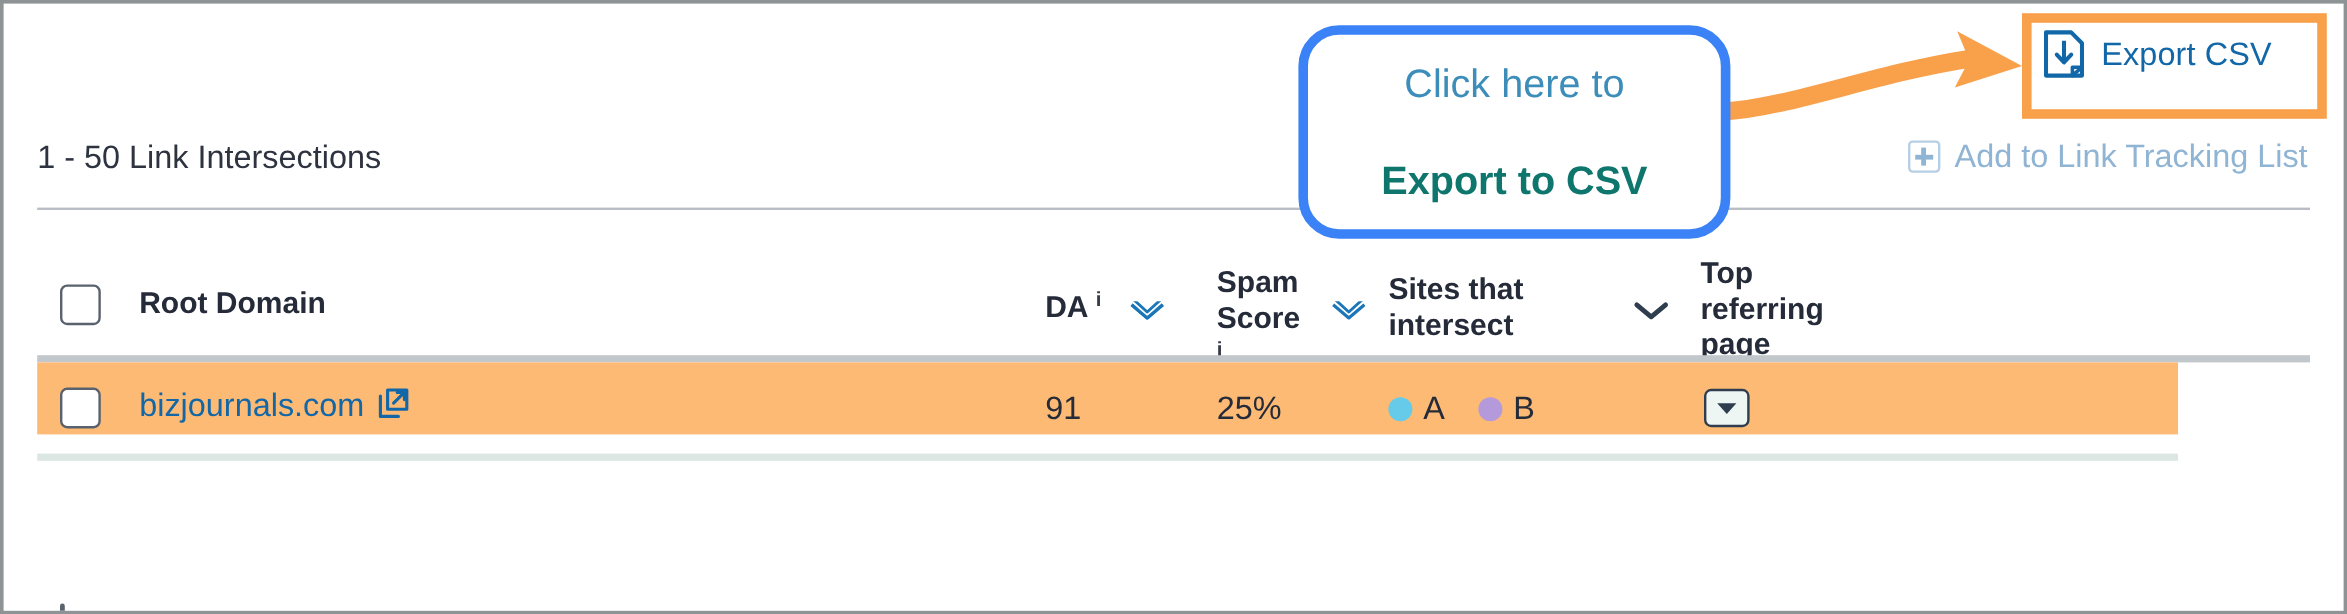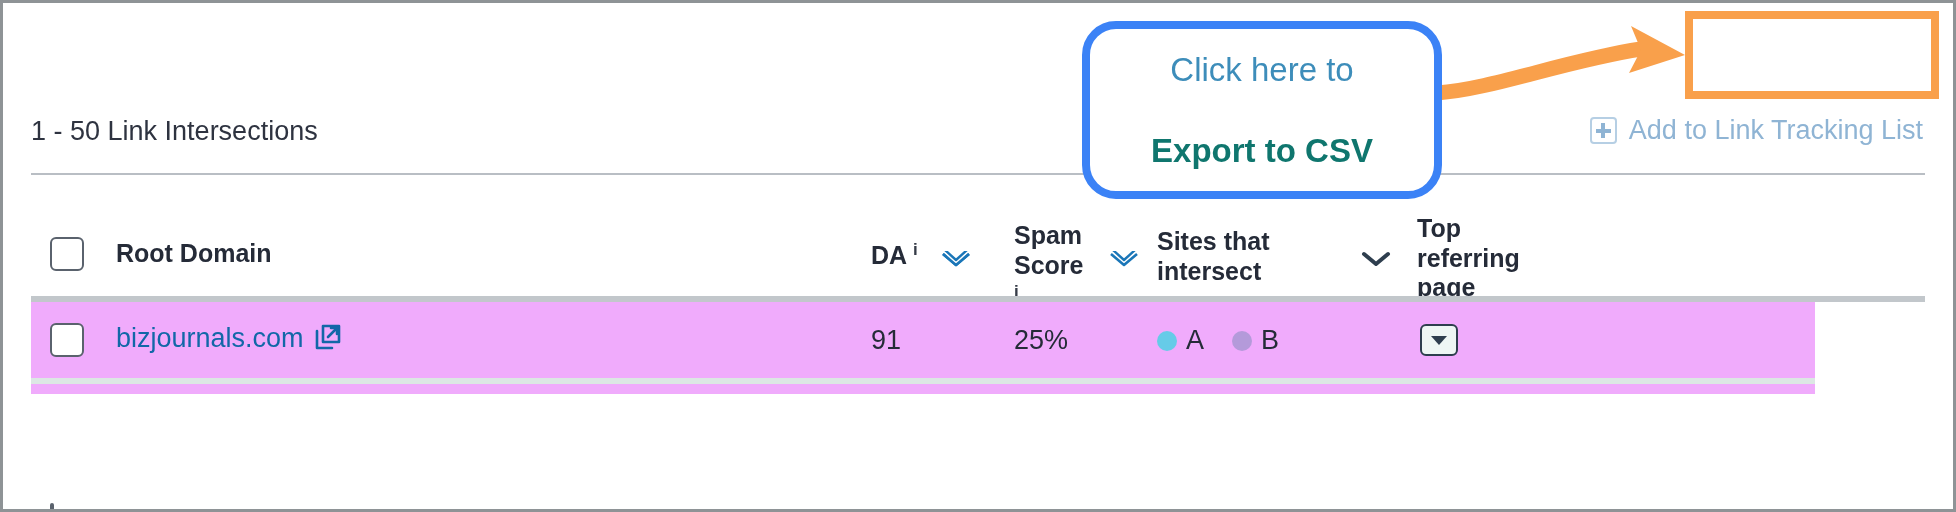--- a/index.html
+++ b/index.html
@@ -159,22 +159,22 @@
   .sort-da    { left: 910px; top: 40px; }
   .sort-spam  { left: 1078px; top: 40px; }
   .sort-sites { left: 1330px; top: 39px; }
 
   
   .row {
     position: absolute;
     left: 28px;
     top: 299px;
     width: 1784px;
-    height: 92px;
-    background: #f0abfc;
+    height: 60px;
+    background: #fdba74;
   }
   .row-sep {
     position: absolute;
     left: 28px;
     top: 375px;
     width: 1784px;
     height: 6px;
     background: #dce7e4;
   }
   .row-cb { position: absolute; left: 19px; top: 21px; }
@@ -304,20 +304,31 @@
     height: 100px;
     z-index: 4;
     overflow: visible;
   }
 </style>
 </head>
 <body>
 
 <div id="screen">
 
+  <div class="export-csv-btn">
+    <span>
+      <svg class="csv-icon" viewBox="0 0 34 40" fill="none" xmlns="http://www.w3.org/2000/svg">
+        <path d="M2 2 H23 L32 11 V38 H2 Z" stroke="#1267a8" stroke-width="3.4" fill="none" stroke-linejoin="round"></path>
+        <path d="M32 31 L24 38 L24 31 Z" fill="#ffffff" stroke="#1267a8" stroke-width="3" stroke-linejoin="round"></path>
+        <path d="M17 9 V26" stroke="#1267a8" stroke-width="3.4"></path>
+        <path d="M11 20.5 L17 27 L23 20.5" stroke="#1267a8" stroke-width="3.4" fill="none" stroke-linejoin="round" stroke-linecap="round"></path>
+      </svg>
+    </span>
+    <span class="export-csv-label">Export CSV</span>
+  </div>
 
   <div class="list-counter">
     <span class="range">1 - 50</span>
     <span class="label">Link Intersections</span>
   </div>
 
   <div class="add-tracking">
     <span class="plus-box"></span>
     <span class="add-tracking-label">Add to Link Tracking List</span>
   </div>

